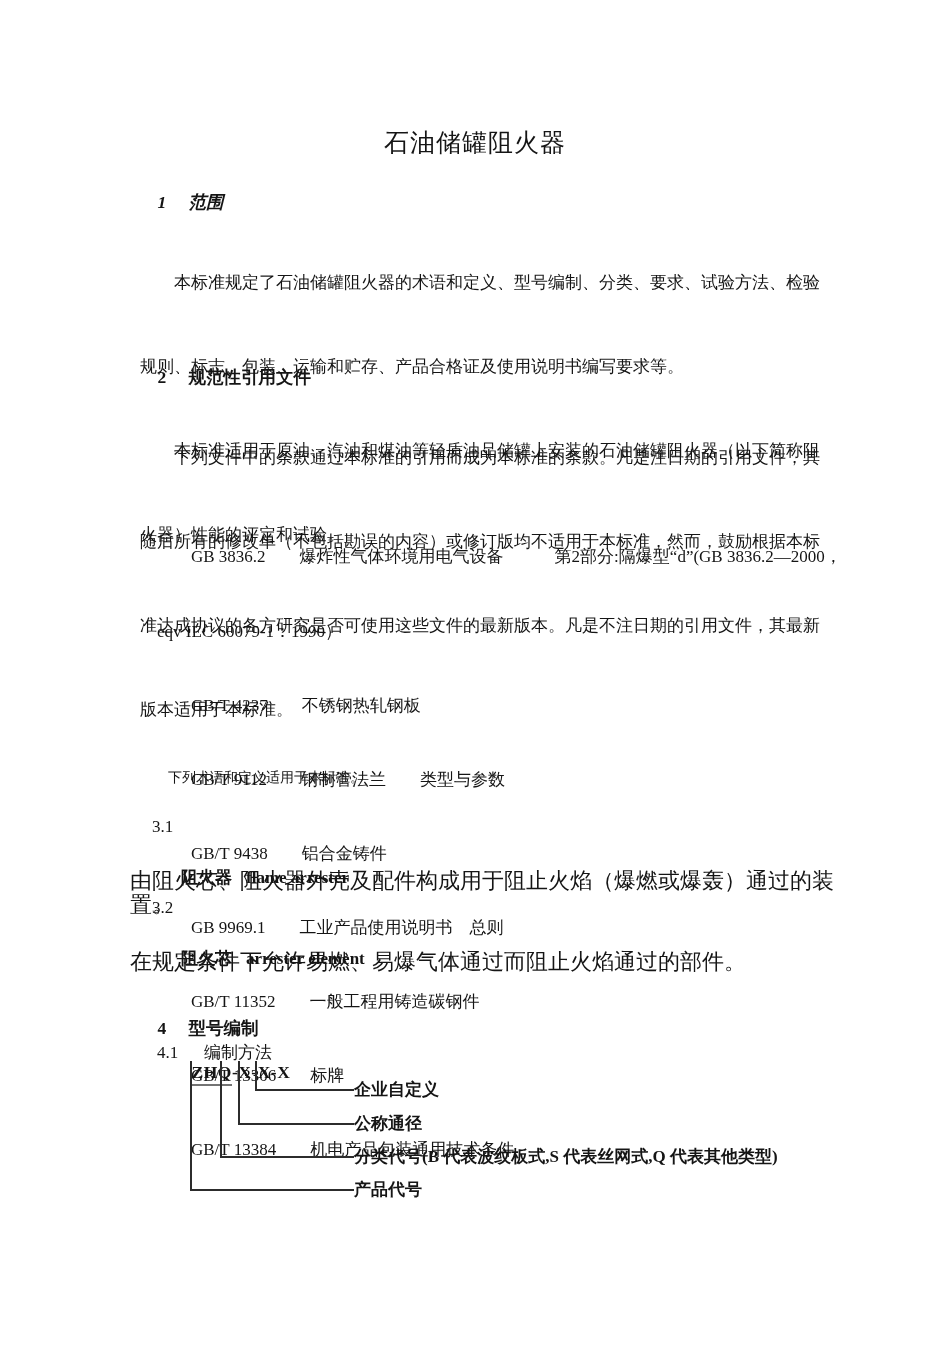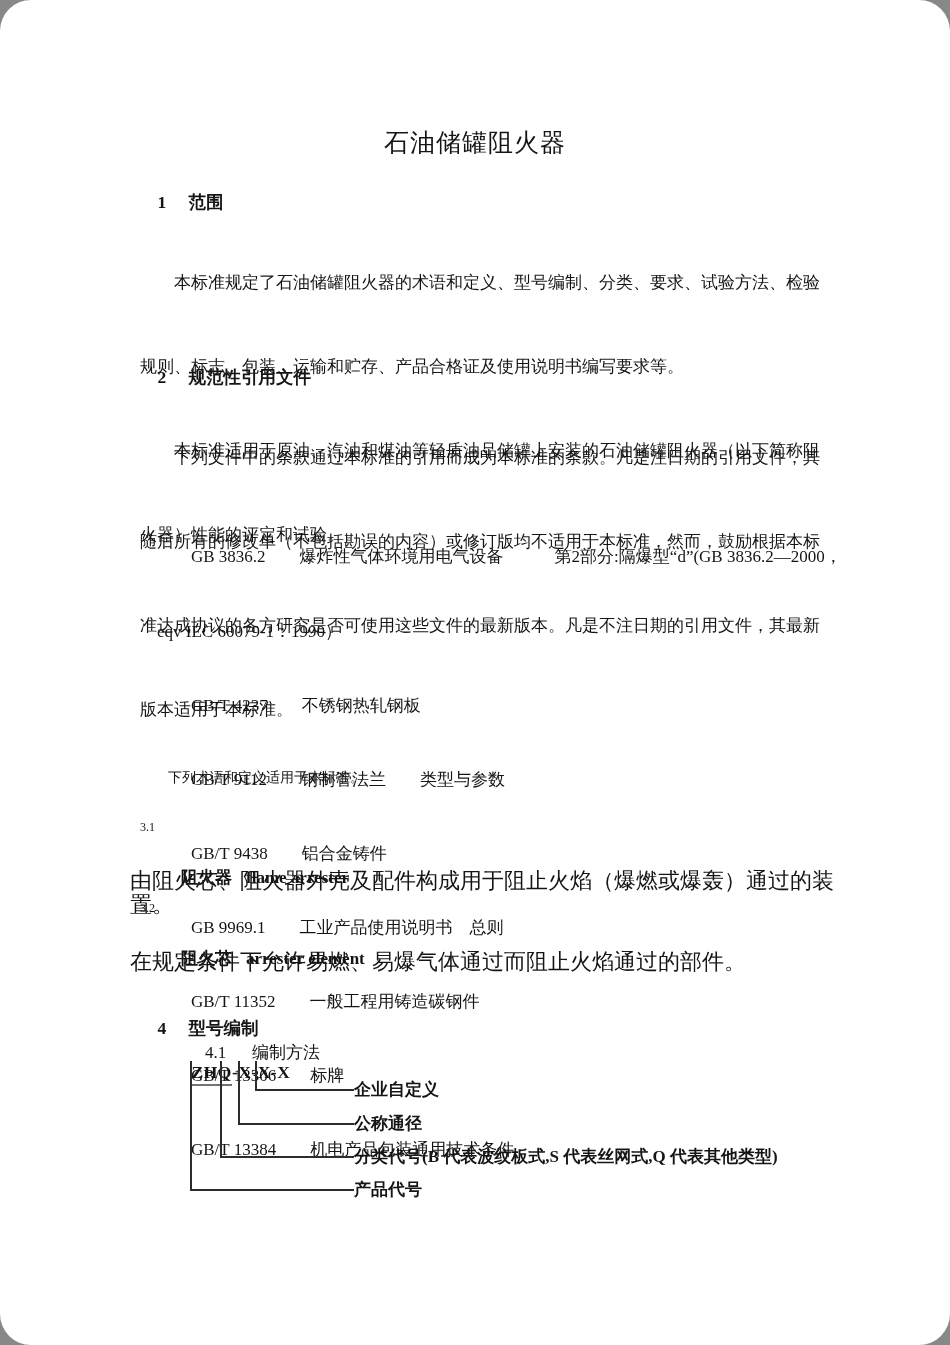--- a/index.html
+++ b/index.html
@@ -4,39 +4,38 @@
 <style>
   html,body{margin:0;padding:0;background:#888;}
   .page{
     position:relative;
     width:950px;height:1345px;
     margin:0 auto;
     background:#fff;
     font-family:"Liberation Serif","DejaVu Serif",serif;
     color:#151515;
     overflow:hidden;
-    border-radius:31px;
   }
   .abs{position:absolute;white-space:pre-wrap;}
   
   #doc-title{top:126px;left:0;width:950px;text-align:center;
     font-size:25px;letter-spacing:1px;font-weight:500;}
   
   .sec-head{left:140px;font-size:17.5px;font-weight:bold;line-height:24px;}
   .sec-head .h-num{display:inline-block;min-width:31px;}
-  #h-s1{top:166px;} #h-s2{top:341px;} #h-s3{top:741px;} #h-s4{top:992px;}
+  #h-s1{top:166px;font-style:italic;} #h-s2{top:341px;} #h-s3{top:741px;} #h-s4{top:992px;}
   #h-s41{top:1017px;left:140px;font-size:17px;line-height:24px;font-weight:normal;}
-  #h-s41 .h-num{display:inline-block;min-width:47px;margin-left:48px;}
+  #h-s41 .h-num{display:inline-block;min-width:47px;}
   
   .para{left:140px;width:694px;font-size:17px;line-height:28px;}
   #p-s1{top:213px;} #p-s2{top:388px;}
   .ref-list{top:496px;left:157px;width:712px;font-size:17px;line-height:24.7px;}
   #p-s3intro{top:766px;left:140px;width:694px;font-size:14px;line-height:24px;}
   
-  .term-num{left:140px;font-size:12px;line-height:24px;}
+  .term-num{left:152px;font-size:17px;line-height:24px;}
   .term-line{left:164px;font-size:17px;line-height:24px;font-weight:bold;}
   .term-def{left:130px;width:712px;font-size:22px;line-height:24px;}
   #t31-num{top:815px;} #t31-term{top:842px;} #t31-def{top:869px;}
   #t32-num{top:896px;} #t32-term{top:923px;} #t32-def{top:950px;}
   .term-en{padding-left:14px;}
   
   #model-code{top:1039px;left:172px;font-size:17.5px;font-weight:bold;letter-spacing:.5px;line-height:22px;}
   #model-code .u{display:inline-block;border-bottom:2px solid #737373;padding-bottom:1px;}
   .dline{position:absolute;background:#2c2c2c;}
   .dlabel{position:absolute;left:354px;font-size:17px;font-weight:bold;line-height:18px;white-space:pre;}

